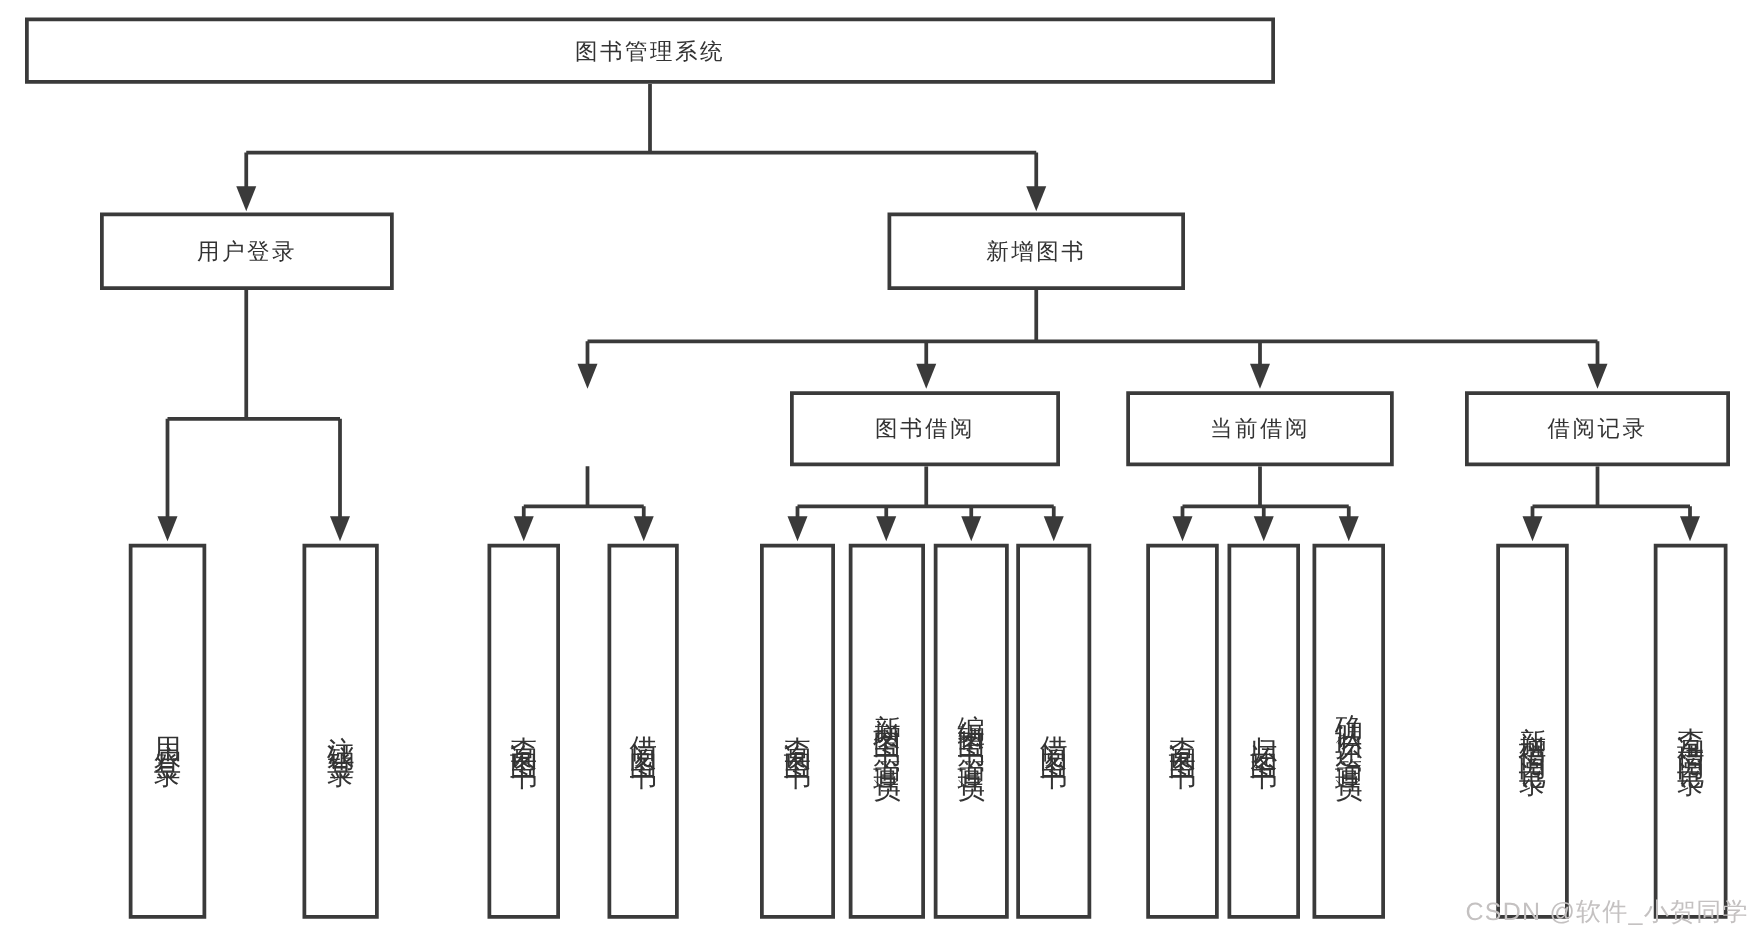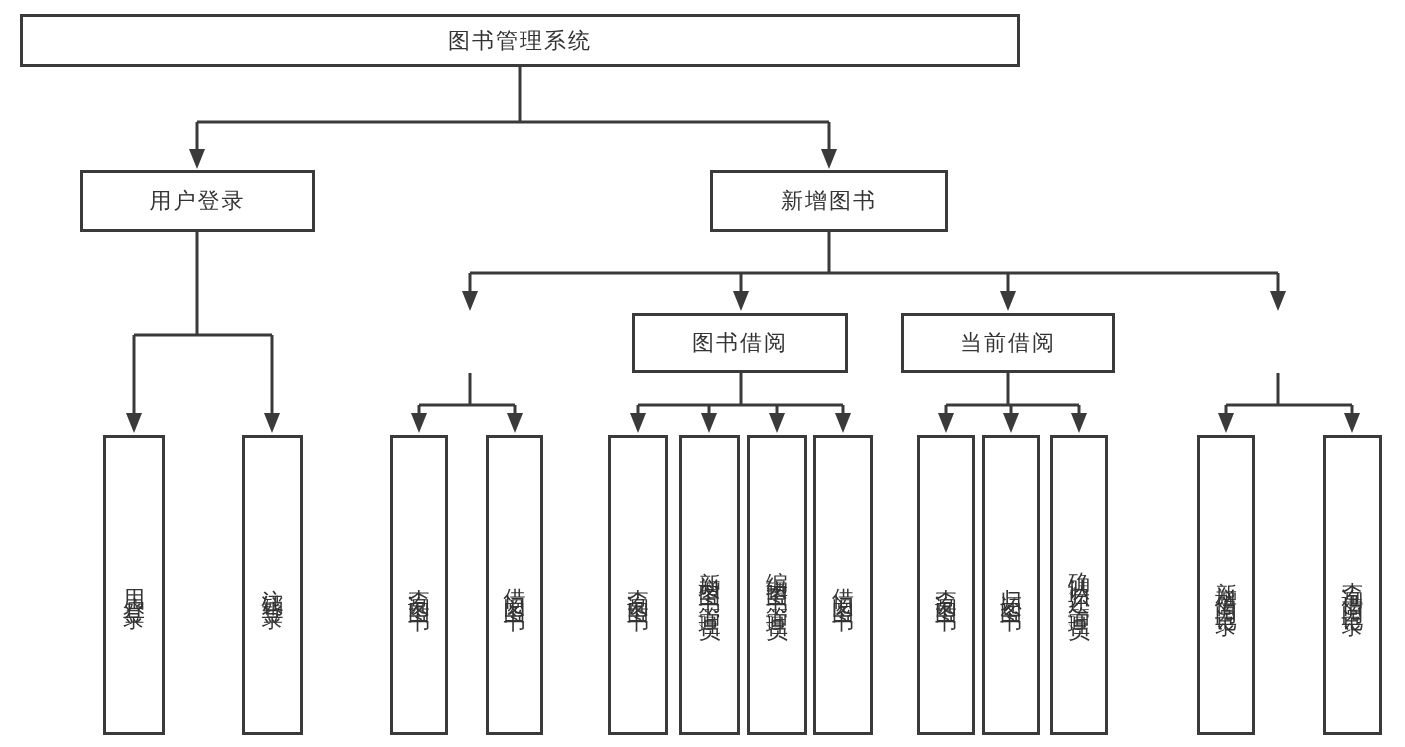--- a/index.html
+++ b/index.html
@@ -24,21 +24,21 @@
   .connectors path{stroke:var(--line);stroke-width:3;fill:none;}
   .connectors polygon{fill:var(--line);stroke:none;}
   .node{
     position:absolute;
     border:3px solid var(--line);
     background:#fff;
     display:flex;align-items:center;justify-content:center;
     color:var(--text);
   }
   .node.h span{
-    font-size:22px;
+    font-size:18px;
     letter-spacing:2px;
     white-space:nowrap;
   }
   .node.v span{
     writing-mode:vertical-rl;
     text-orientation:mixed;
     font-size:22px;
     letter-spacing:7px;
     line-height:1.1;
   }
@@ -102,20 +102,23 @@
   <div class="node h" style="left:710px;top:170px;width:238px;height:62px">
     <span>新增图书</span>
   </div>
 
   <div class="node h" style="left:901px;top:313px;width:214px;height:60px">
     <span>当前借阅</span>
   </div>
   <div class="node h" style="left:632px;top:313px;width:216px;height:60px">
     <span>图书借阅</span>
   </div>
+  <div class="node h" style="left:1172px;top:313px;width:212px;height:60px">
+    <span>借阅记录</span>
+  </div>
 
   <div class="node v" style="left:103px;top:435px;width:62px;height:300px">
     <span>用户登录</span>
   </div>
   <div class="node v" style="left:242px;top:435px;width:61px;height:300px">
     <span>注销登录</span>
   </div>
 
   <div class="node v" style="left:390px;top:435px;width:58px;height:300px">
     <span>查询图书</span>
@@ -147,14 +150,15 @@
     <span>确认归还（管理员）</span>
   </div>
 
   <div class="node v" style="left:1197px;top:435px;width:58px;height:300px">
     <span>新增借阅记录</span>
   </div>
   <div class="node v" style="left:1323px;top:435px;width:59px;height:300px">
     <span>查询借阅记录</span>
   </div>
 
+  <div class="watermark">CSDN @软件_小贺同学</div>
 
 </div>
 
 </body></html>

